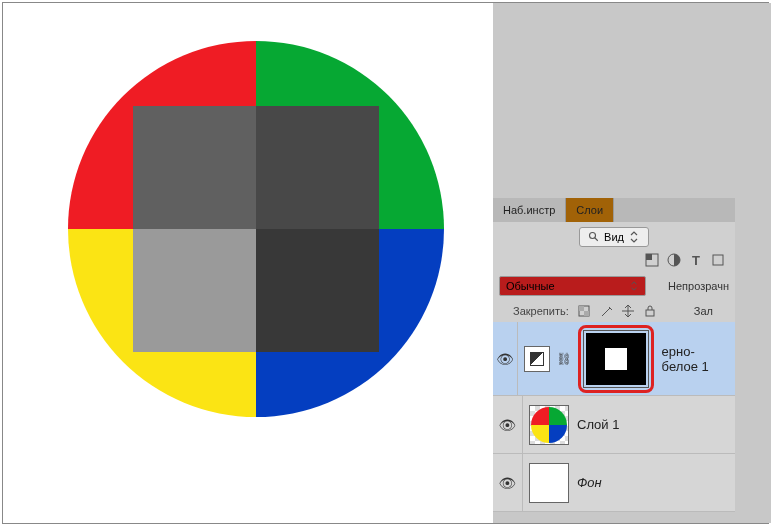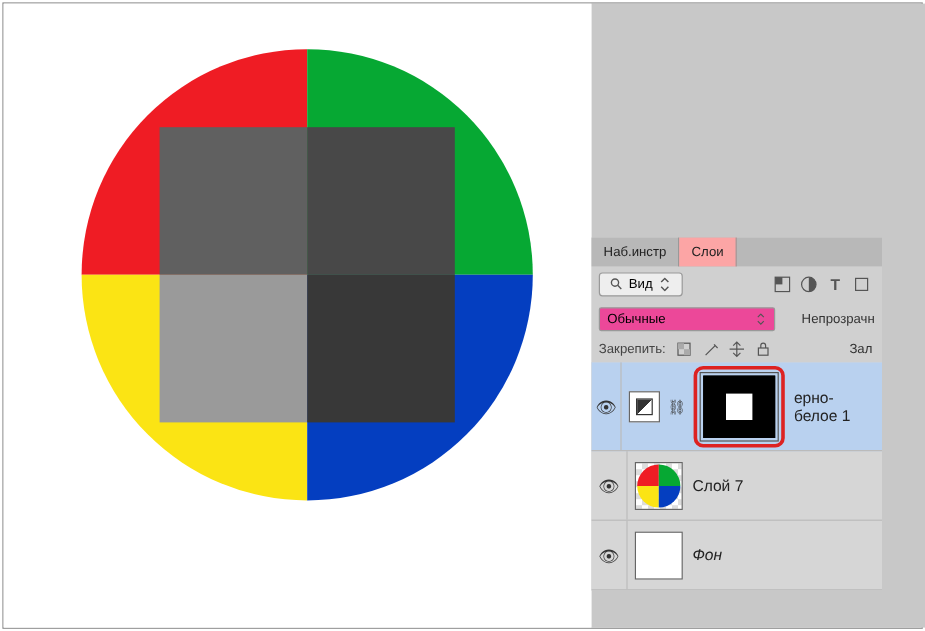--- a/index.html
+++ b/index.html
@@ -3,31 +3,31 @@
 <meta charset="utf-8">
 <style>
 * { box-sizing: border-box; margin: 0; padding: 0; }
 body { font-family: Arial, sans-serif; font-size: 11px; background: #fff; width: 771px; height: 526px; position: relative; overflow: hidden; }
 .frame { position: absolute; top: 2px; left: 2px; width: 767px; height: 522px; border: 1px solid #888; }
 .canvas-area { position: absolute; top: 0; left: 0; width: 490px; height: 520px; background: #fff; }
 .panel-bg { position: absolute; top: 0; left: 490px; width: 278px; height: 520px; background: #c8c8c8; }
 .panel { position: absolute; top: 195px; left: 490px; width: 242px; background: #d0d0d0; }
 .tabs { display: flex; background: #b8b8b8; }
 .tab { padding: 6px 10px; font-size: 11px; color: #222; border-right: 1px solid #999; cursor: pointer; }
-.tab.active { background: #fca5a5; }
-.controls-row1 { display: flex; align-items: center; padding: 5px 6px; gap: 6px; }
+.tab.active { background: #a16207; }
+.controls-row1 { display: flex; align-items: center; padding: 5px 6px; gap: 6px; flex-direction: column; }
 .kind-btn { display: flex; align-items: center; gap: 4px; background: #eee; border: 1px solid #999; border-radius: 3px; padding: 3px 8px; font-size: 11px; }
 .kind-btn svg { width: 12px; height: 12px; }
 .filter-icons { display: flex; gap: 8px; margin-left: auto; color: #555; margin-right: 4px;}
 .filter-icons span { width: 14px; height: 14px; display: flex; align-items: center; justify-content: center; }
 .controls-row2 { display: flex; align-items: center; padding: 4px 6px; gap: 6px; }
-.blend-select { flex: 1 1 auto; background: #ec4899; border: 1px solid #999; border-radius: 2px; height: 20px; display: flex; align-items: center; justify-content: space-between; padding: 0 6px; font-size: 11px; max-width: 195px; }
+.blend-select { flex: 1 1 auto; background: #b91c1c; border: 1px solid #999; border-radius: 2px; height: 20px; display: flex; align-items: center; justify-content: space-between; padding: 0 6px; font-size: 11px; max-width: 195px; }
 .blend-select svg { width: 10px; height: 10px; }
 .opacity-label { font-size: 11px; color: #333; margin-left: 16px;}
-.lock-row { display: flex; align-items: center; padding: 4px 6px; gap: 8px; color: #444; font-size: 11px; justify-content: space-between; }
+.lock-row { display: flex; align-items: center; padding: 4px 20px; gap: 8px; color: #444; font-size: 11px; justify-content: space-between; }
 .lock-icons { display: flex; gap: 8px; }
 .lock-icons span { width: 14px; height: 14px; display: flex; align-items: center; justify-content: center; }
 .fill-label { margin-left: auto; font-size: 11px; color: #333; margin-right: 2px;}
 .layers-list { background: #d6d6d6; }
 .layer { display: flex; align-items: center; border-bottom: 1px solid #bbb; height: 58px; position: relative; padding-right: 6px; }
 .layer.selected { background: #b9d1ef; }
 .vis-cell { width: 30px; display: flex; align-items: center; justify-content: center; border-right: 1px solid #bbb; height: 100%; }
 .eye { font-size: 14px; color: #333; }
 .thumb-area { display: flex; align-items: center; gap: 6px; padding-left: 6px; }
 .thumb { width: 40px; height: 40px; border: 1px solid #666; background: #fff; display: flex; align-items: center; justify-content: center; position: relative; overflow: hidden; }
@@ -186,21 +186,21 @@
         <div class="thumb-area">
           <div class="thumb checker">
             <div class="mini-circle">
               <div class="mini-q mq-tl"></div>
                 <div class="mini-q mq-tr"></div>
               <div class="mini-q mq-bl"></div>
                 <div class="mini-q mq-br"></div>
             </div>
           </div>
         </div>
-        <span class="layer-name">Слой 7</span>
+        <span class="layer-name">Слой 1</span>
       </div>
 
       <div class="layer">
         <div class="vis-cell">
             <span class="eye">👁</span>
           </div>
         <div class="thumb-area">
           <div class="thumb"></div>
         </div>
         <span class="layer-name" style="font-style: italic;">Фон</span>

